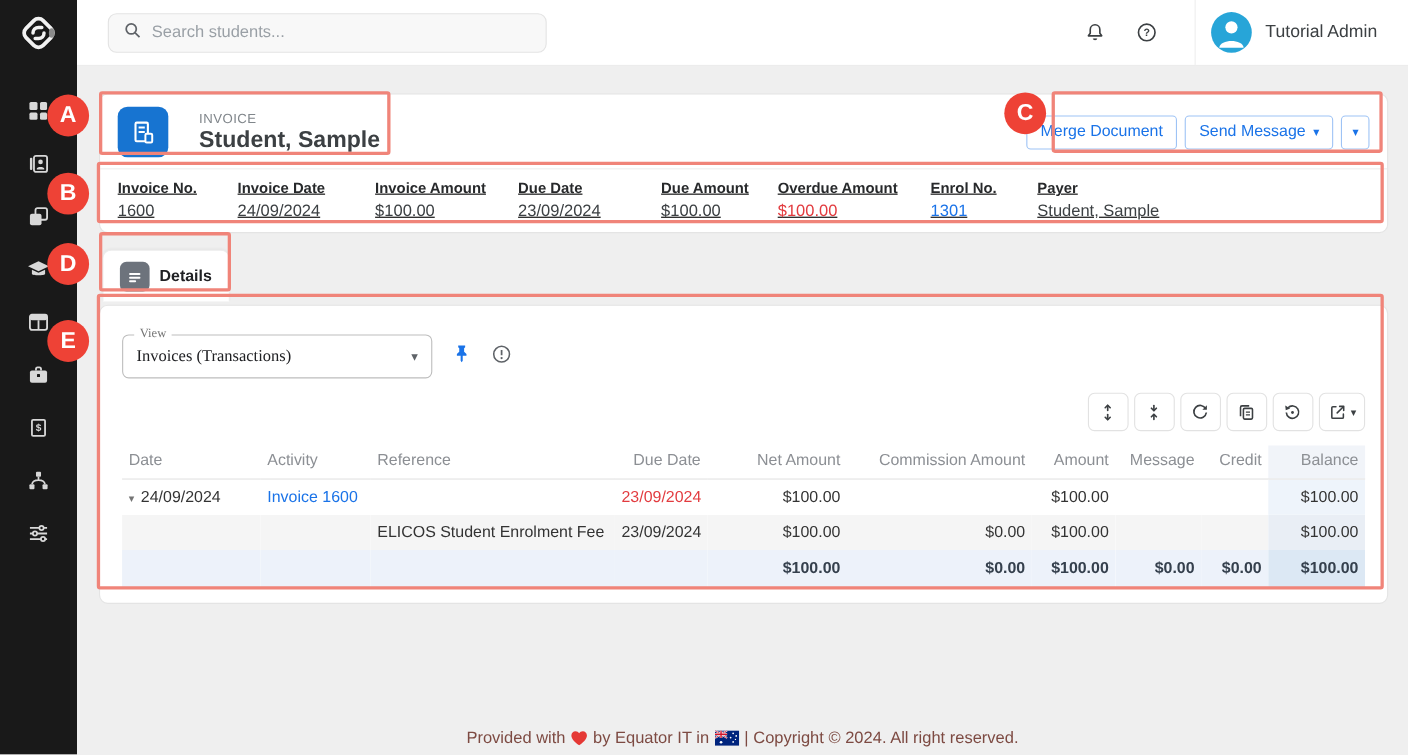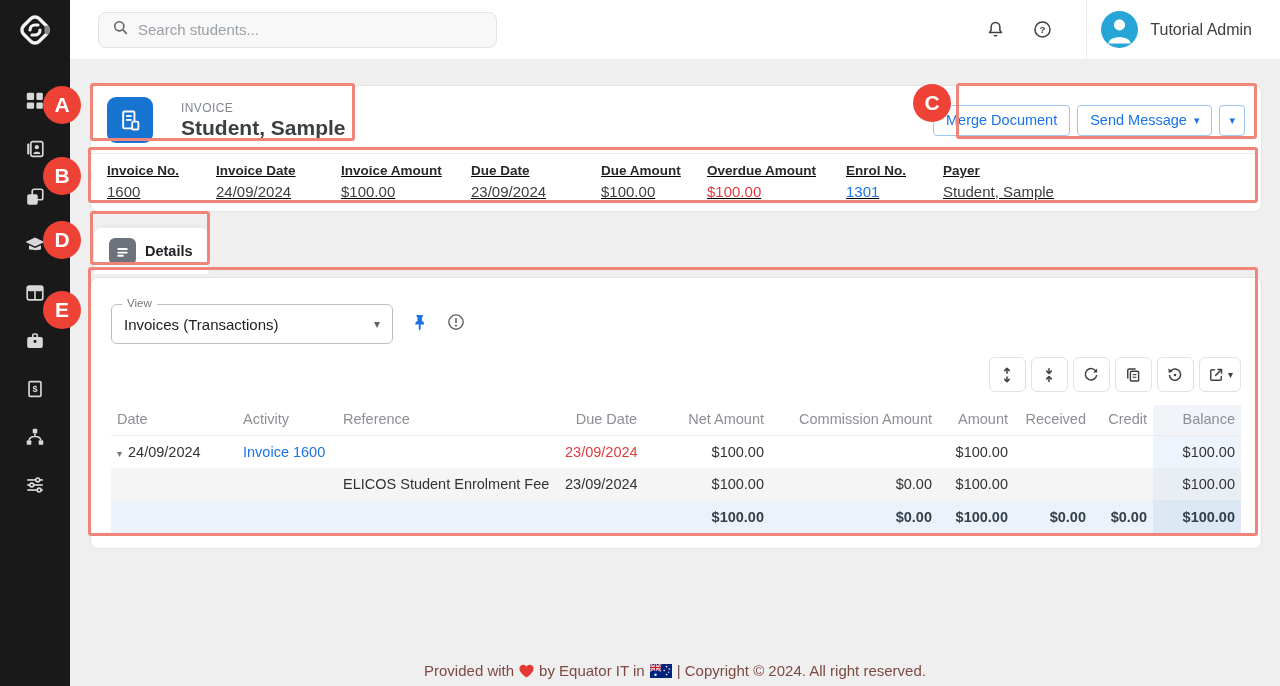--- a/index.html
+++ b/index.html
@@ -48,21 +48,21 @@
 
   
   .tab-row { margin-top:15px; height:47px; display:flex; }
   .details-tab { margin-left:3px; background:#fff; border:1px solid #ececec; border-bottom:none; border-radius:8px 8px 0 0; display:flex; align-items:center; gap:9px; padding:0 15px; cursor:pointer; box-shadow:0 -1px 2px rgba(0,0,0,0.03); }
   .details-ic { width:27px; height:27px; border-radius:6px; background:#6d737c; display:flex; align-items:center; justify-content:center; }
   .details-label { font-size:14.5px; color:#202124; font-weight:bold; }
 
   
   .card2 { margin-top:3px; height:272px; padding:26px 20px 0 20px; }
   .view-row { display:flex; align-items:center; gap:18px; }
-  .select { position:relative; width:282px; height:40px; border:1px solid #bdbdbd; border-radius:6px; display:flex; align-items:center; padding:0 12px; cursor:pointer; background:#fff; }
+  .select { position:relative; width:282px; height:40px; border:1px solid #bdbdbd; border-radius:6px; display:flex; align-items:center; padding:0 12px; cursor:pointer; background:#fff;font-family:Liberation Serif, serif; }
   .select-label { position:absolute; top:-8px; left:10px; background:#fff; padding:0 5px; font-size:11.5px; color:#757575; }
   .select-value { font-size:15px; color:#202124; }
   .select .caret { margin-left:auto; color:#5f6368; font-size:12px; }
   .view-icons { display:flex; align-items:center; gap:16px; }
   .toolbar-row { margin-top:13px; display:flex; justify-content:flex-end; gap:5px; }
   .tool-btn { min-width:37px; height:35px; background:#fff; border:1px solid #e2e2e2; border-radius:6px; display:flex; align-items:center; justify-content:center; cursor:pointer; gap:3px; padding:0 7px; }
   .tool-btn .caret { font-size:10px; color:#3c4043; }
 
   
   table { margin-top:13px; border-collapse:collapse; table-layout:fixed; width:1130px; font-size:14.5px; }
@@ -368,21 +368,21 @@
         </colgroup>
         <thead>
           <tr>
             <th>Date</th>
             <th>Activity</th>
             <th>Reference</th>
             <th class="num">Due Date</th>
             <th class="num">Net Amount</th>
             <th class="num">Commission Amount</th>
             <th class="num">Amount</th>
-            <th class="num">Received</th>
+            <th class="num">Message</th>
             <th class="num">Credit</th>
             <th class="num bal">Balance</th>
           </tr>
         </thead>
         <tbody>
           <tr class="r1">
             <td><span class="row-caret">▾</span><span>24/09/2024</span></td>
             <td class="link">Invoice 1600</td>
             <td></td>
             <td class="num red">23/09/2024</td>

